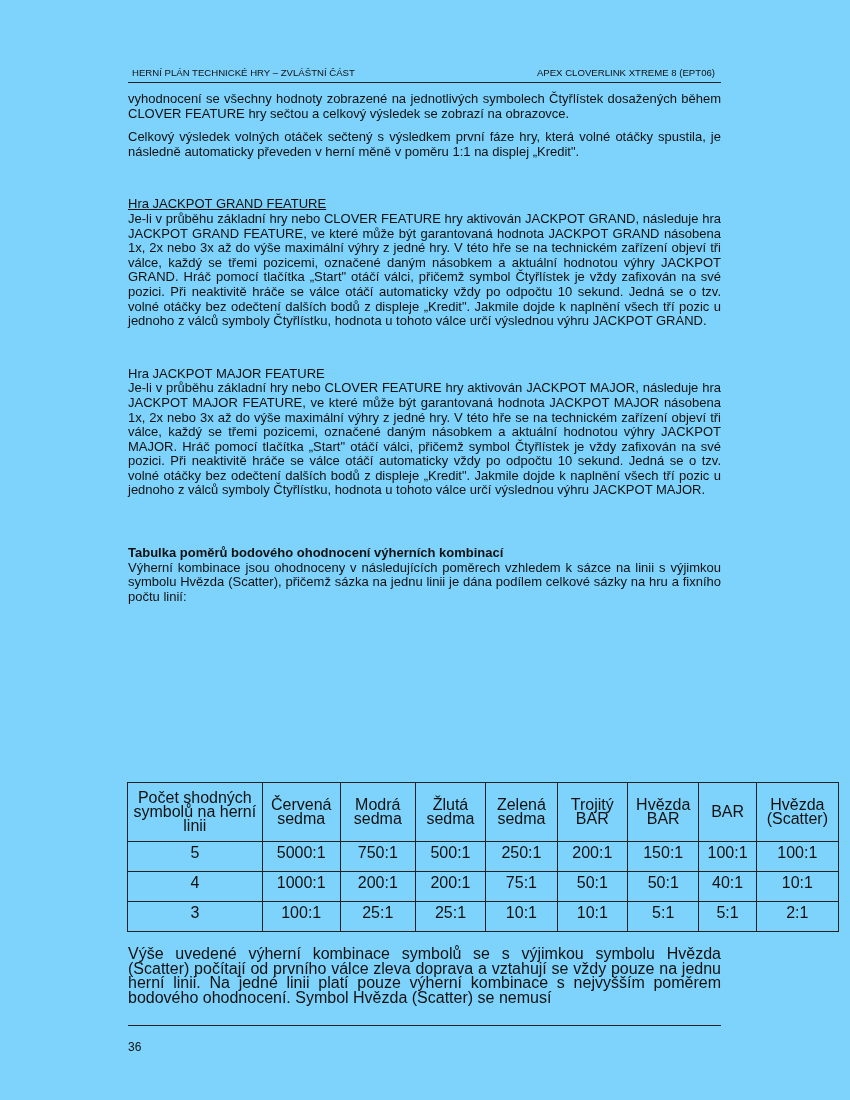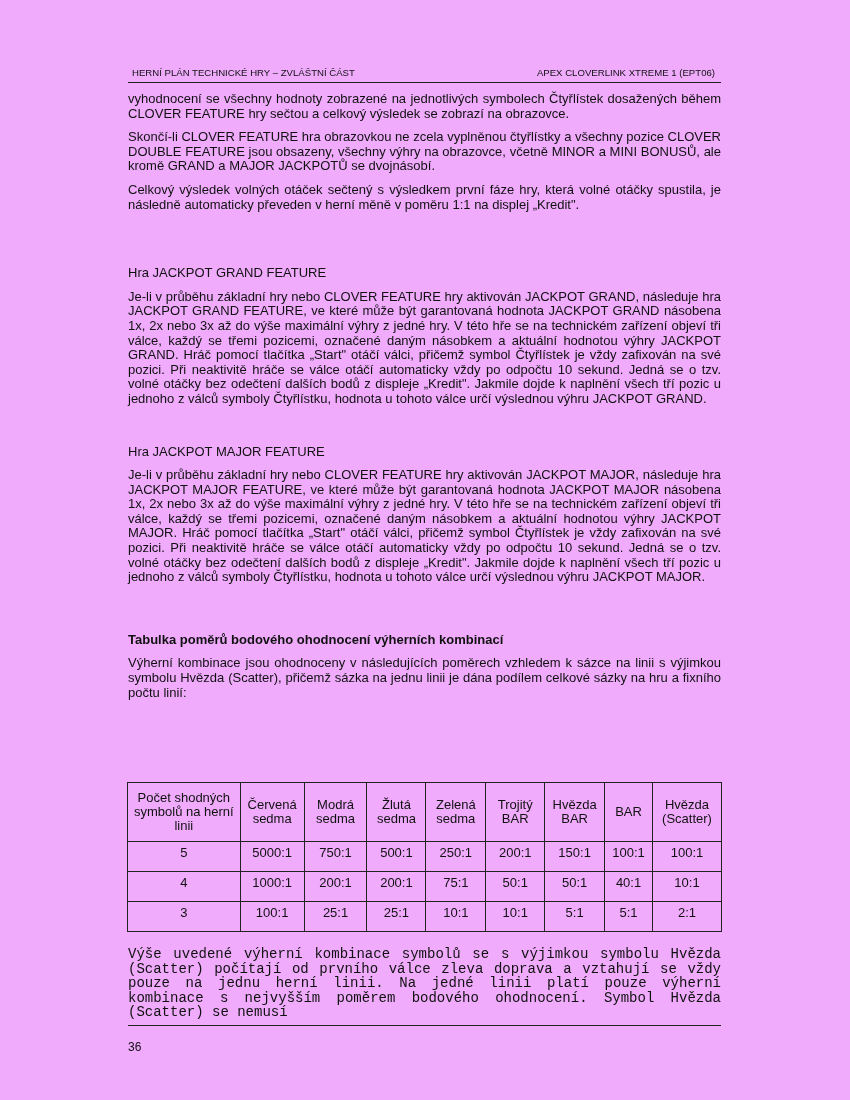--- a/index.html
+++ b/index.html
@@ -1,55 +1,54 @@
 <!DOCTYPE html>
 <html><head>
 <meta charset="utf-8">
 <style>
   html, body { margin: 0; padding: 0; background: #ffffff; }
   body { width: 850px; height: 1100px; position: relative; overflow: hidden;
          font-family: "Liberation Sans", sans-serif; color: #111; }
-  .page { position: absolute; left: 0; top: 0; width: 850px; height: 1100px; background: #f0abfc; }
+  .page { position: absolute; left: 0; top: 0; width: 850px; height: 1100px; background: #7dd3fc; }
   .hdr { position: absolute; left: 128px; width: 593px; top: 62px; height: 20px;
          font-size: 9.6px; display: flex; justify-content: space-between; align-items: center; }
   .hdr-left { padding-left: 4px; }
   .hdr-right { padding-right: 6px; }
   .hdr-line { position: absolute; left: 128px; width: 593px; top: 82px; height: 0; border-top: 1.5px solid #222; }
   .content { position: absolute; left: 128px; width: 593px; top: 92px; font-size: 13px; line-height: 14.6px; }
   p { margin: 0; text-align: justify; }
   .p-gap { margin-top: 9px; }
   .heading { margin-top: 40px; }
   .heading2 { margin-top: 40px; }
   .bold-heading { font-weight: bold; margin-top: 40px; }
-  .after-heading { margin-top: 9px; }
-  table.ratios { position: absolute; left: 127px; top: 782px; width: 595px; border-collapse: collapse;
-                 font-size: 13px; line-height: 14px; }
+  .after-heading { }
+  table.ratios { position: absolute; left: 127px; top: 782px; width: 712px; border-collapse: collapse;
+                 font-size: 16px; line-height: 14px; }
   table.ratios td, table.ratios th { border: 1px solid #222; text-align: center; font-weight: normal; padding: 0 2px; }
   table.ratios thead th { height: 58px; vertical-align: middle; }
   table.ratios tbody td { height: 25px; vertical-align: top; padding-top: 4px; }
-  .after-table { position: absolute; left: 128px; width: 593px; top: 947px; font-size: 14px; line-height: 14.6px; font-family: Liberation Mono, monospace; }
+  .after-table { position: absolute; left: 128px; width: 593px; top: 947px; font-size: 16px; line-height: 14.6px; }
   .ftr-line { position: absolute; left: 128px; width: 593px; top: 1025px; border-top: 1.5px solid #222; }
   .pagenum { position: absolute; left: 128px; width: 593px; top: 1040px; text-align: left; font-size: 12px; }
 </style>
 </head>
 <body>
 
 <div class="page">
   <div class="hdr">
     <span class="hdr-left">HERNÍ PLÁN TECHNICKÉ HRY – ZVLÁŠTNÍ ČÁST</span>
-    <span class="hdr-right">APEX CLOVERLINK XTREME 1 (EPT06)</span>
+    <span class="hdr-right">APEX CLOVERLINK XTREME 8 (EPT06)</span>
   </div>
   <div class="hdr-line"></div>
 
   <div class="content">
     <p>vyhodnocení se všechny hodnoty zobrazené na jednotlivých symbolech Čtyřlístek dosažených během CLOVER FEATURE hry sečtou a celkový výsledek se zobrazí na obrazovce.</p>
-    <p class="p-gap">Skončí-li CLOVER FEATURE hra obrazovkou ne zcela vyplněnou čtyřlístky a všechny pozice CLOVER DOUBLE FEATURE jsou obsazeny, všechny výhry na obrazovce, včetně MINOR a MINI BONUSŮ, ale kromě GRAND a MAJOR JACKPOTŮ se dvojnásobí.</p>
     <p class="p-gap">Celkový výsledek volných otáček sečtený s výsledkem první fáze hry, která volné otáčky spustila, je následně automaticky převeden v herní měně v poměru 1:1 na displej „Kredit".</p>
 
-    <p class="heading" style="margin-top:54px;">Hra JACKPOT GRAND FEATURE</p>
+    <p class="heading" style="margin-top:38px;text-decoration:underline;">Hra JACKPOT GRAND FEATURE</p>
     <p class="after-heading">Je-li v průběhu základní hry nebo CLOVER FEATURE hry aktivován JACKPOT GRAND, následuje hra JACKPOT GRAND FEATURE, ve které může být garantovaná hodnota JACKPOT GRAND násobena 1x, 2x nebo 3x až do výše maximální výhry z jedné hry. V této hře se na technickém zařízení objeví tři válce, každý se třemi pozicemi, označené daným násobkem a aktuální hodnotou výhry JACKPOT GRAND. Hráč pomocí tlačítka „Start" otáčí válci, přičemž symbol Čtyřlístek je vždy zafixován na své pozici. Při neaktivitě hráče se válce otáčí automaticky vždy po odpočtu 10 sekund. Jedná se o tzv. volné otáčky bez odečtení dalších bodů z displeje „Kredit". Jakmile dojde k naplnění všech tří pozic u jednoho z válců symboly Čtyřlístku, hodnota u tohoto válce určí výslednou výhru JACKPOT GRAND.</p>
 
     <p class="heading2" style="margin-top:38px;">Hra JACKPOT MAJOR FEATURE</p>
     <p class="after-heading">Je-li v průběhu základní hry nebo CLOVER FEATURE hry aktivován JACKPOT MAJOR, následuje hra JACKPOT MAJOR FEATURE, ve které může být garantovaná hodnota JACKPOT MAJOR násobena 1x, 2x nebo 3x až do výše maximální výhry z jedné hry. V této hře se na technickém zařízení objeví tři válce, každý se třemi pozicemi, označené daným násobkem a aktuální hodnotou výhry JACKPOT MAJOR. Hráč pomocí tlačítka „Start" otáčí válci, přičemž symbol Čtyřlístek je vždy zafixován na své pozici. Při neaktivitě hráče se válce otáčí automaticky vždy po odpočtu 10 sekund. Jedná se o tzv. volné otáčky bez odečtení dalších bodů z displeje „Kredit". Jakmile dojde k naplnění všech tří pozic u jednoho z válců symboly Čtyřlístku, hodnota u tohoto válce určí výslednou výhru JACKPOT MAJOR.</p>
 
     <p class="bold-heading" style="margin-top:48px;">Tabulka poměrů bodového ohodnocení výherních kombinací</p>
     <p class="after-heading">Výherní kombinace jsou ohodnoceny v následujících poměrech vzhledem k sázce na linii s výjimkou symbolu Hvězda (Scatter), přičemž sázka na jednu linii je dána podílem celkové sázky na hru a fixního počtu linií:</p>
   </div>
 
   <table class="ratios">

